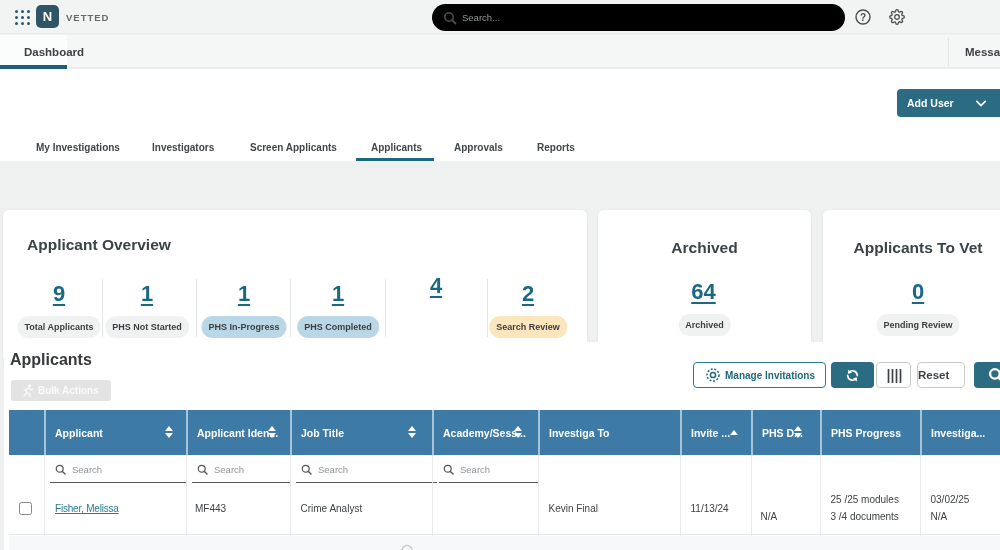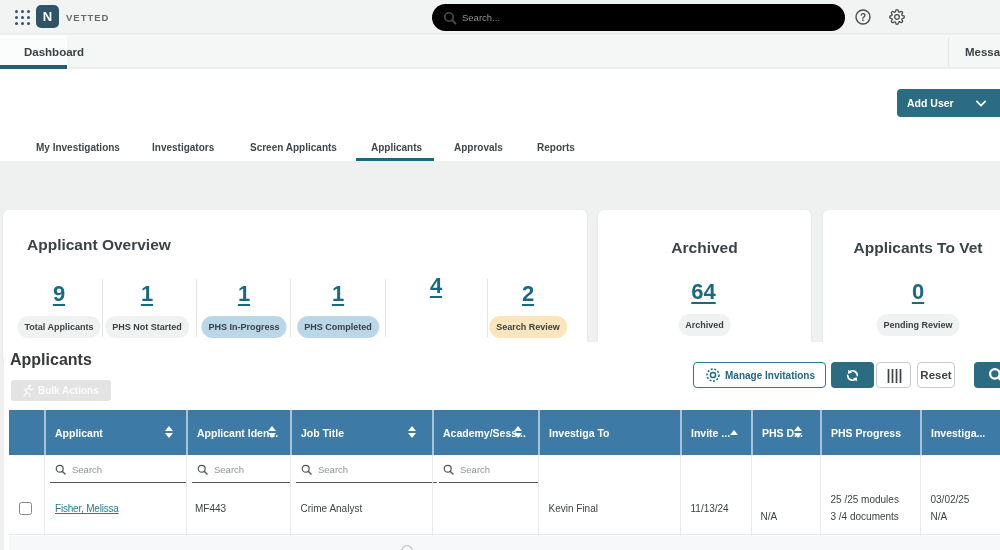--- a/index.html
+++ b/index.html
@@ -44,21 +44,21 @@
   
   #panel { position:absolute; left:4px; top:342px; width:1004px; height:208px; background:#fff; border-radius:6px 6px 0 0; }
   #apph { position:absolute; left:6px; top:9px; font-size:16px; font-weight:bold; color:#37393b; }
   #bulk { position:absolute; left:7px; top:38px; width:100px; height:21px; background:#e3e3e3; border-radius:3px; color:#fbfbfb; }
   #bulk .t { position:absolute; left:27px; top:5px; font-size:10px; font-weight:bold; }
   .btnrow { position:absolute; top:20px; height:26px; border-radius:4px; }
   #manage { left:689px; width:133px; background:#fff; border:1px solid #2a7a8e; }
   #manage .t { position:absolute; left:31px; top:7px; font-size:10px; font-weight:bold; color:#1f6980; }
   #refresh { left:826.5px; width:43px; background:#2b6c83; }
   #colbtn { left:872px; width:35px; background:#fff; border:1px solid #c8cbcd; }
-  #resetbtn { left:913px; width:38px; background:#fff; border:1px solid #c8cbcd; text-align:center; font-size:11.5px; font-weight:bold; color:#3f4346; line-height:24px; }
+  #resetbtn { left:913px; width:48px; background:#fff; border:1px solid #c8cbcd; text-align:left; font-size:11.5px; font-weight:bold; color:#3f4346; line-height:24px; }
   #searchbtn { left:969.5px; width:44px; background:#2b6c83; }
 
   
   #thead { position:absolute; left:5px; top:68px; width:999px; height:45px; background:#3d7aa6; }
   .th { position:absolute; top:0; height:45px; }
   .th .lbl { position:absolute; left:11px; top:16.5px; font-size:10.5px; font-weight:bold; color:#fff; white-space:nowrap; }
   .thsep { position:absolute; top:0; width:2px; height:45px; background:rgba(255,255,255,.55); }
   .sort { position:absolute; top:14px; }
   .tri-u { width:0; height:0; border-left:4px solid transparent; border-right:4px solid transparent; border-bottom:5px solid #fff; }
   .tri-d { width:0; height:0; border-left:4px solid transparent; border-right:4px solid transparent; border-top:5px solid #fff; margin-top:2px; }

